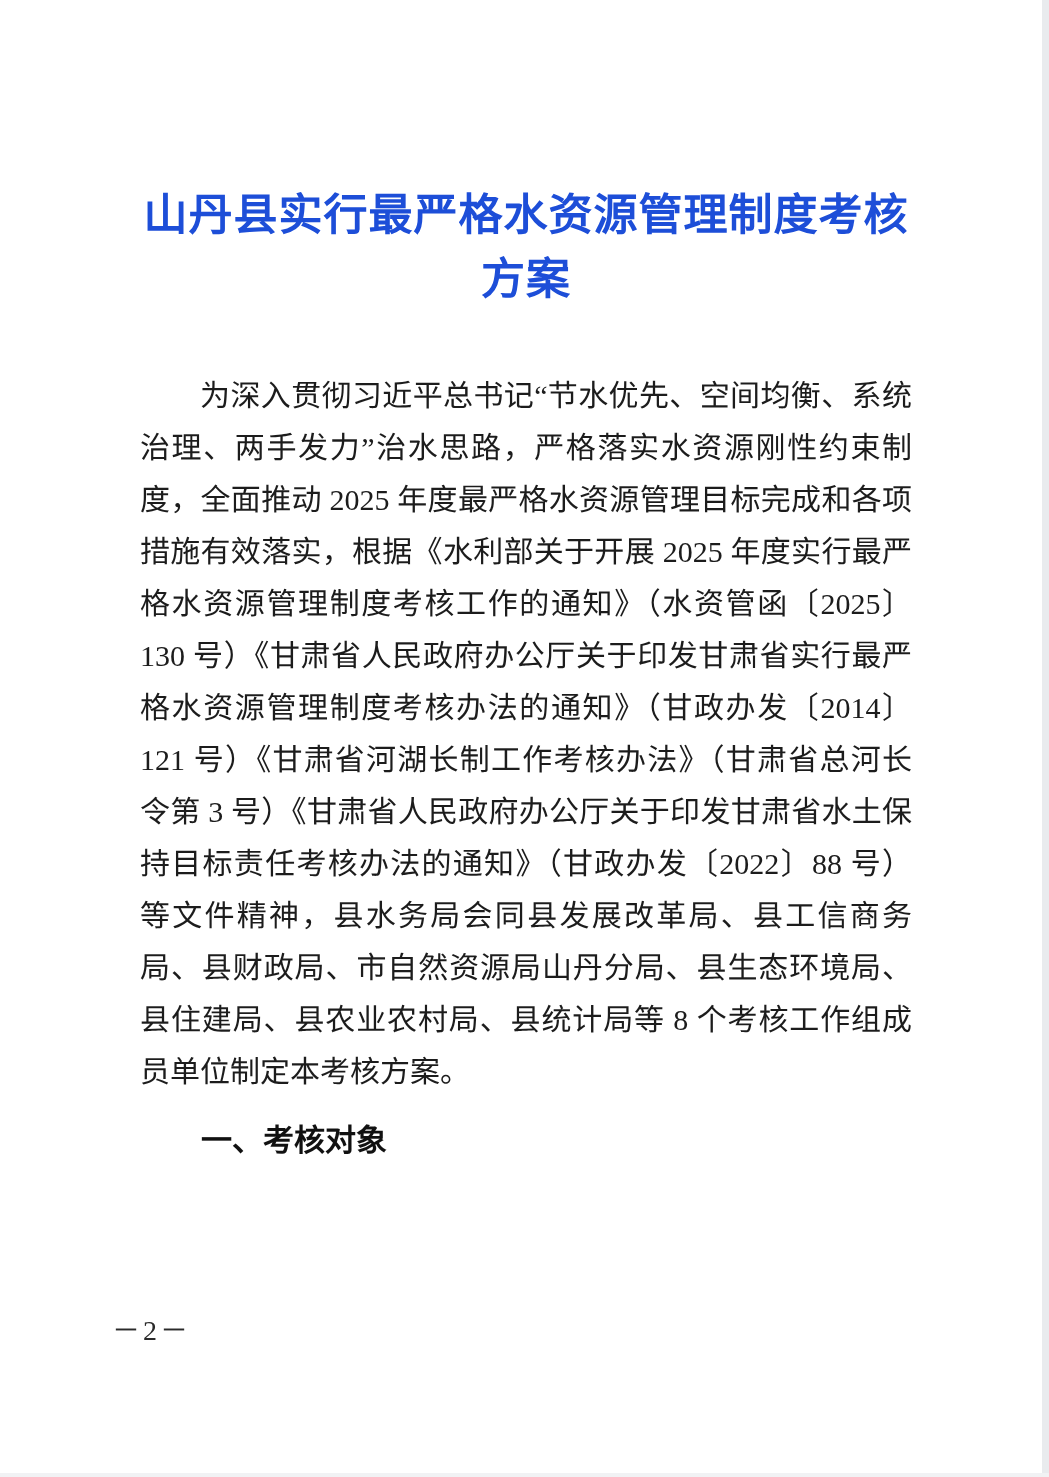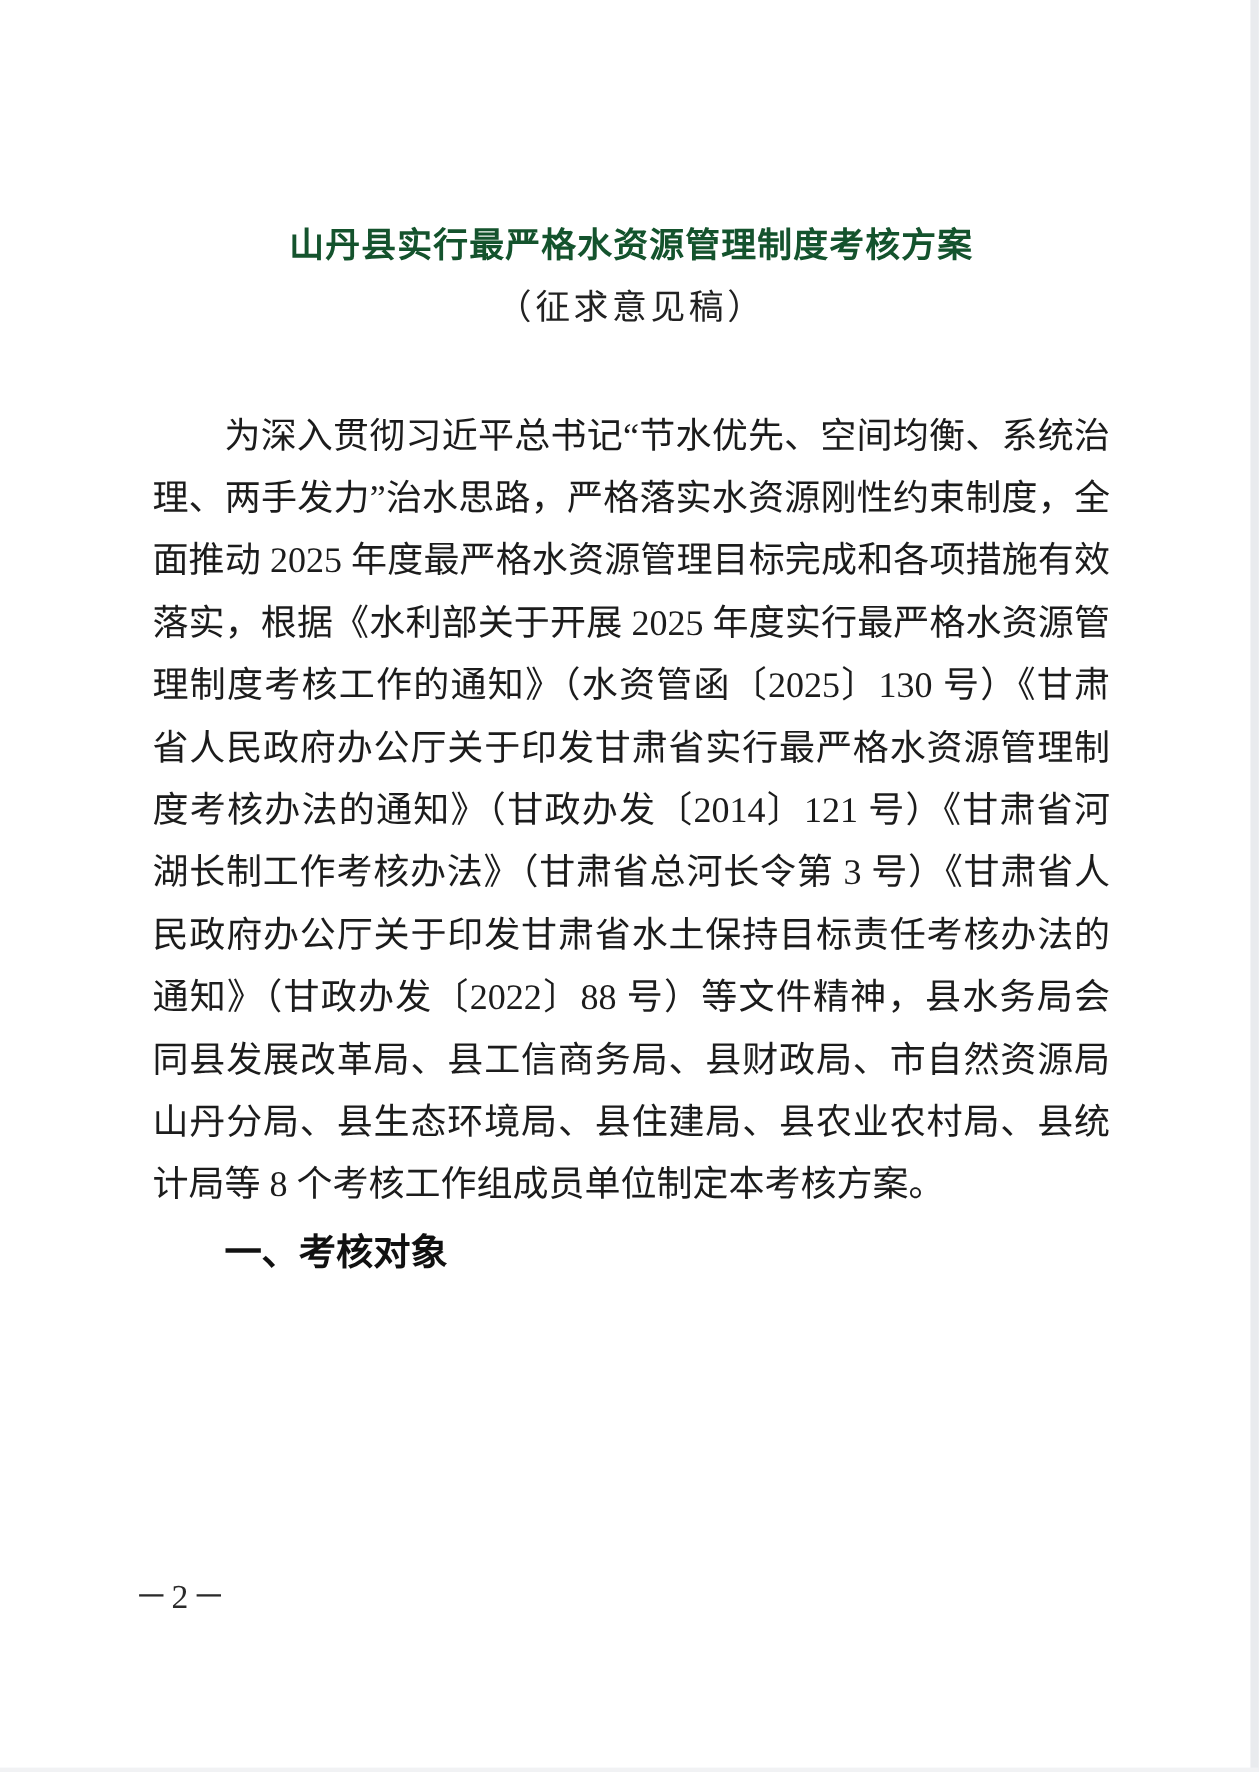--- a/index.html
+++ b/index.html
@@ -32,25 +32,25 @@
   .content {
     position: absolute;
     left: 123px;
     top: 0;
     width: 806px;
   }
 
   .doc-title {
     margin: 184px 0 0 0;
     text-align: center;
-    font-size: 29px;
+    font-size: 44px;
     line-height: 1.45;
     font-weight: 700;
     letter-spacing: 1px;
-    color: #14532d;
+    color: #1d4ed8;
     font-family: "Liberation Serif", serif;
   }
 
   .doc-subtitle {
     margin-top: 10px;
     text-align: center;
     font-size: 29px;
     line-height: 1.5;
     letter-spacing: 3px;
     color: #222222;
@@ -58,26 +58,26 @@
 
   .doc-body {
     margin-top: 58px;
     font-size: 30px;
     line-height: 52px;
     text-align: justify;
     color: #1c1c1c;
   }
 
   p.para {
-    margin: 4px;
+    margin: 17px;
     text-indent: 2em;
   }
 
   h2.sec-heading {
-    margin: 2px;
+    margin: 16px;
     font-size: 31px;
     line-height: 52px;
     font-weight: 700;
     font-family: "Liberation Sans", sans-serif;
     text-indent: 2em;
     color: #111111;
     text-align: left;
   }
 
   .page-num {
@@ -89,21 +89,20 @@
     color: #2a2a2a;
     font-family: "Liberation Serif", serif;
   }
 </style>
 </head>
 <body>
 
 <div class="content">
   <h1 class="doc-title">山丹县实行最严格水资源管理制度考核方案</h1>
 
-  <div class="doc-subtitle">（征求意见稿）</div>
 
   <div class="doc-body">
     <p class="para">为深入贯彻习近平总书记“节水优先、空间均衡、系统治理、两手发力”治水思路，严格落实水资源刚性约束制度，全面推动 2025 年度最严格水资源管理目标完成和各项措施有效落实，根据《水利部关于开展 2025 年度实行最严格水资源管理制度考核工作的通知》（水资管函〔2025〕130 号）《甘肃省人民政府办公厅关于印发甘肃省实行最严格水资源管理制度考核办法的通知》（甘政办发〔2014〕121 号）《甘肃省河湖长制工作考核办法》（甘肃省总河长令第 3 号）《甘肃省人民政府办公厅关于印发甘肃省水土保持目标责任考核办法的通知》（甘政办发〔2022〕88 号）等文件精神，县水务局会同县发展改革局、县工信商务局、县财政局、市自然资源局山丹分局、县生态环境局、县住建局、县农业农村局、县统计局等 8 个考核工作组成员单位制定本考核方案。</p>
 
     <h2 class="sec-heading">一、考核对象</h2>
 
 
 
   </div>
 </div>

